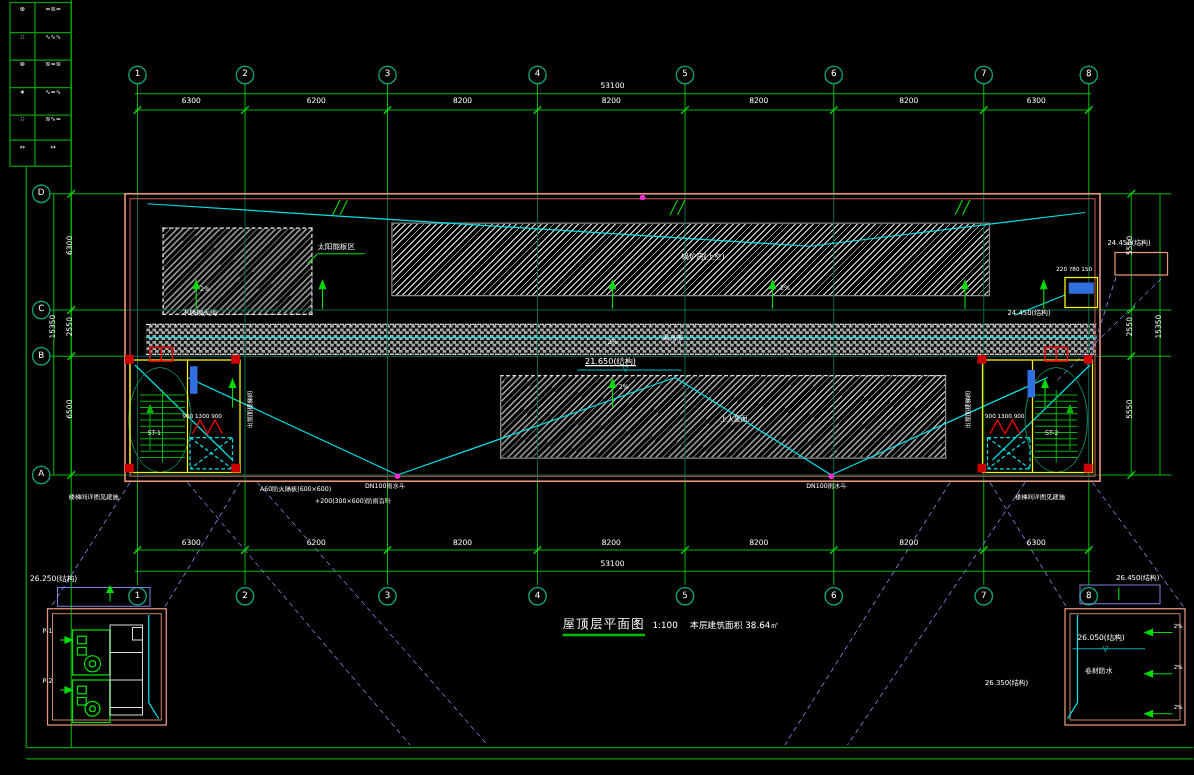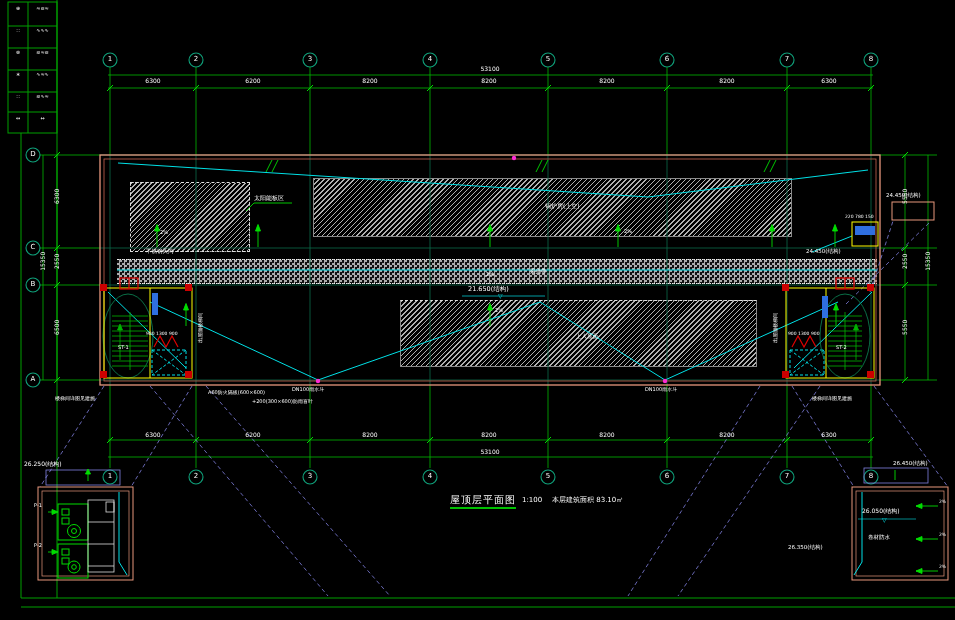--- a/index.html
+++ b/index.html
@@ -11,21 +11,21 @@
   .hatch{position:absolute;
     background-image:repeating-linear-gradient(135deg,rgba(195,195,195,.9) 0,rgba(195,195,195,.9) 1px,transparent 1px,transparent 3.5px);}
   .hatchA{left:130px;top:182px;width:118px;height:68px;border:1px dashed #e0e0e0;}
   .hatchB{left:313px;top:178px;width:477px;height:57px;border:1px solid #8a8a8a;}
   .hatchC{left:400px;top:300px;width:355px;height:65px;border:1px solid #8a8a8a;border-top:1px dashed #e0e0e0;}
   .band{left:117px;top:259px;width:760px;height:23px;position:absolute;
     background:repeating-conic-gradient(#aaa 0% 25%,#111 0% 50%) 0 0/5px 5px;
     border-top:1px dotted #eee;border-bottom:1px dotted #eee;}
   
   .t{position:absolute;color:#fff;font-size:6px;line-height:1.1;white-space:nowrap;}
-  .t5{font-size:5px;} .t45{font-size:4.5px;} .t55{font-size:5.5px;} .t65{font-size:6.5px;} .t7{font-size:7px;}
+  .t5{font-size:5px;} .t45{font-size:4.5px;} .t55{font-size:5.5px;} .t65{font-size:6.5px;text-decoration:underline;} .t7{font-size:7px;}
   .ctr{text-align:center;}
   .rot{transform:rotate(-90deg);transform-origin:center center;width:30px;text-align:center;}
   .cyn{color:#00e0e6;}
   .bub{width:14px;text-align:center;font-size:7px;color:#fff;}
   .title{font-size:10px;font-weight:normal;letter-spacing:1px;}
   .uline{position:absolute;left:450px;top:507px;width:66px;height:2px;background:#00c000;}
   
   .side{color:#fff;font-size:5px;width:18px;text-align:center;}
   .sideb{width:27px;}
 </style>
@@ -437,15 +437,15 @@
   <span class="t cyn abs" style="left:882px;top:517px">▽</span>
   <span class="t t55 abs" style="left:868px;top:534px">卷材防水</span>
   <span class="t t55 abs" style="left:788px;top:544px">26.350(结构)</span>
   <span class="t t45 abs" style="left:939px;top:500px">2%</span>
   <span class="t t45 abs" style="left:939px;top:533px">2%</span>
   <span class="t t45 abs" style="left:939px;top:565px">2%</span>
 
   <span class="t title abs" style="left:450px;top:494px">屋顶层平面图</span>
   <div class="uline"></div>
   <span class="t t7 abs" style="left:522px;top:497px">1:100</span>
-  <span class="t t7 abs" style="left:552px;top:497px">本层建筑面积 83.10㎡</span>
+  <span class="t t7 abs" style="left:552px;top:497px">本层建筑面积 38.64㎡</span>
 
 </div>
 
 </body></html>

